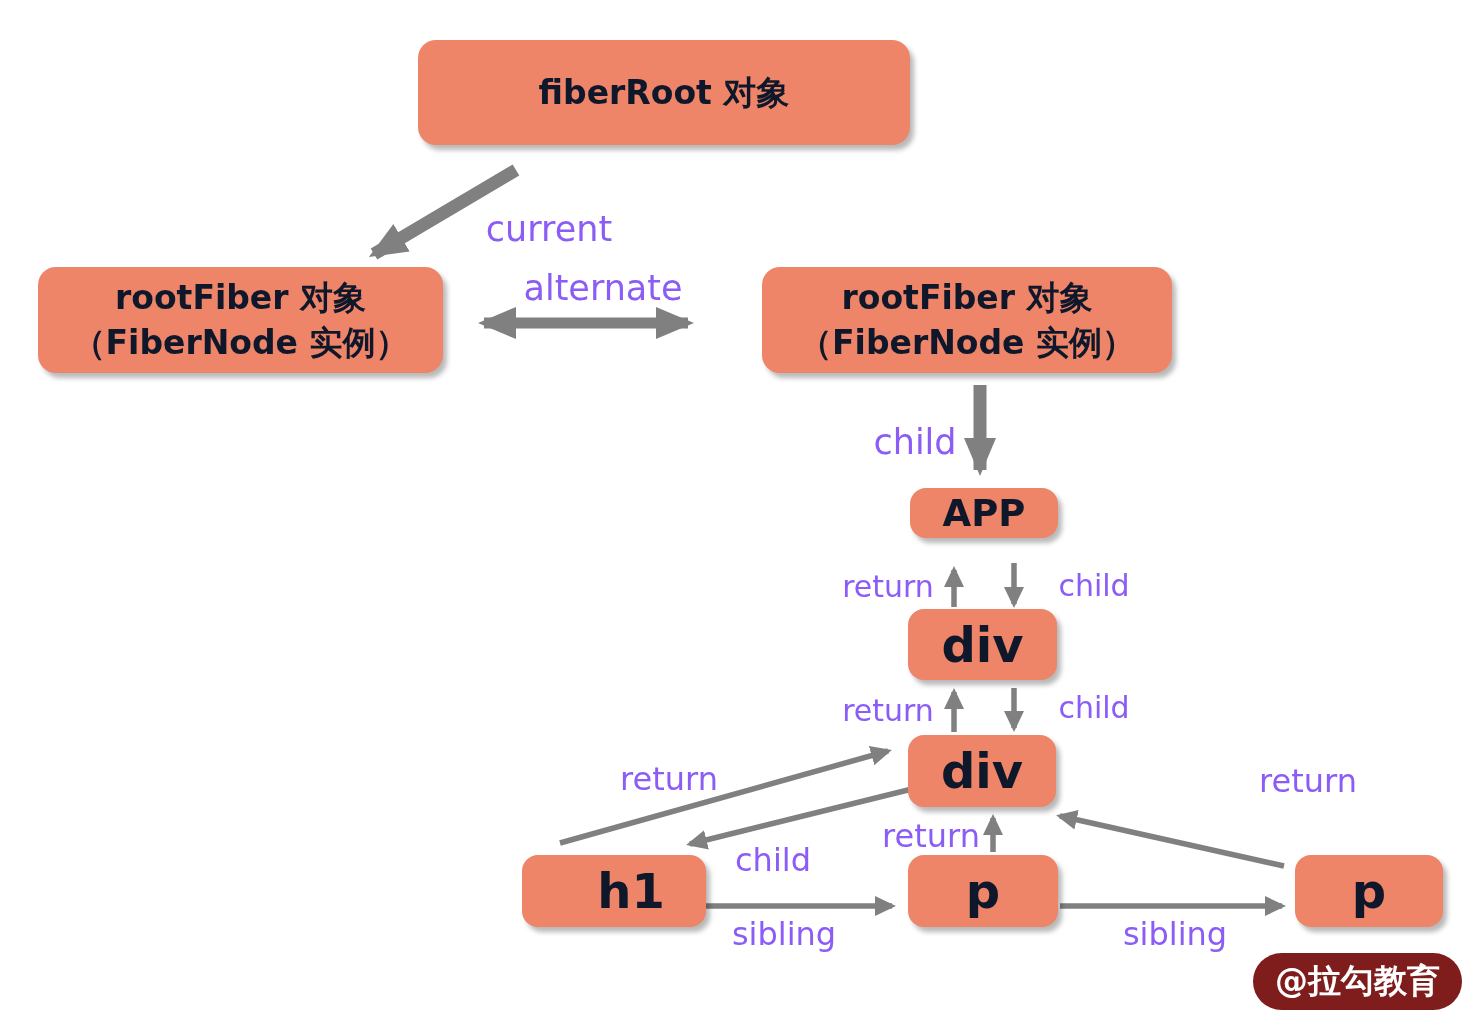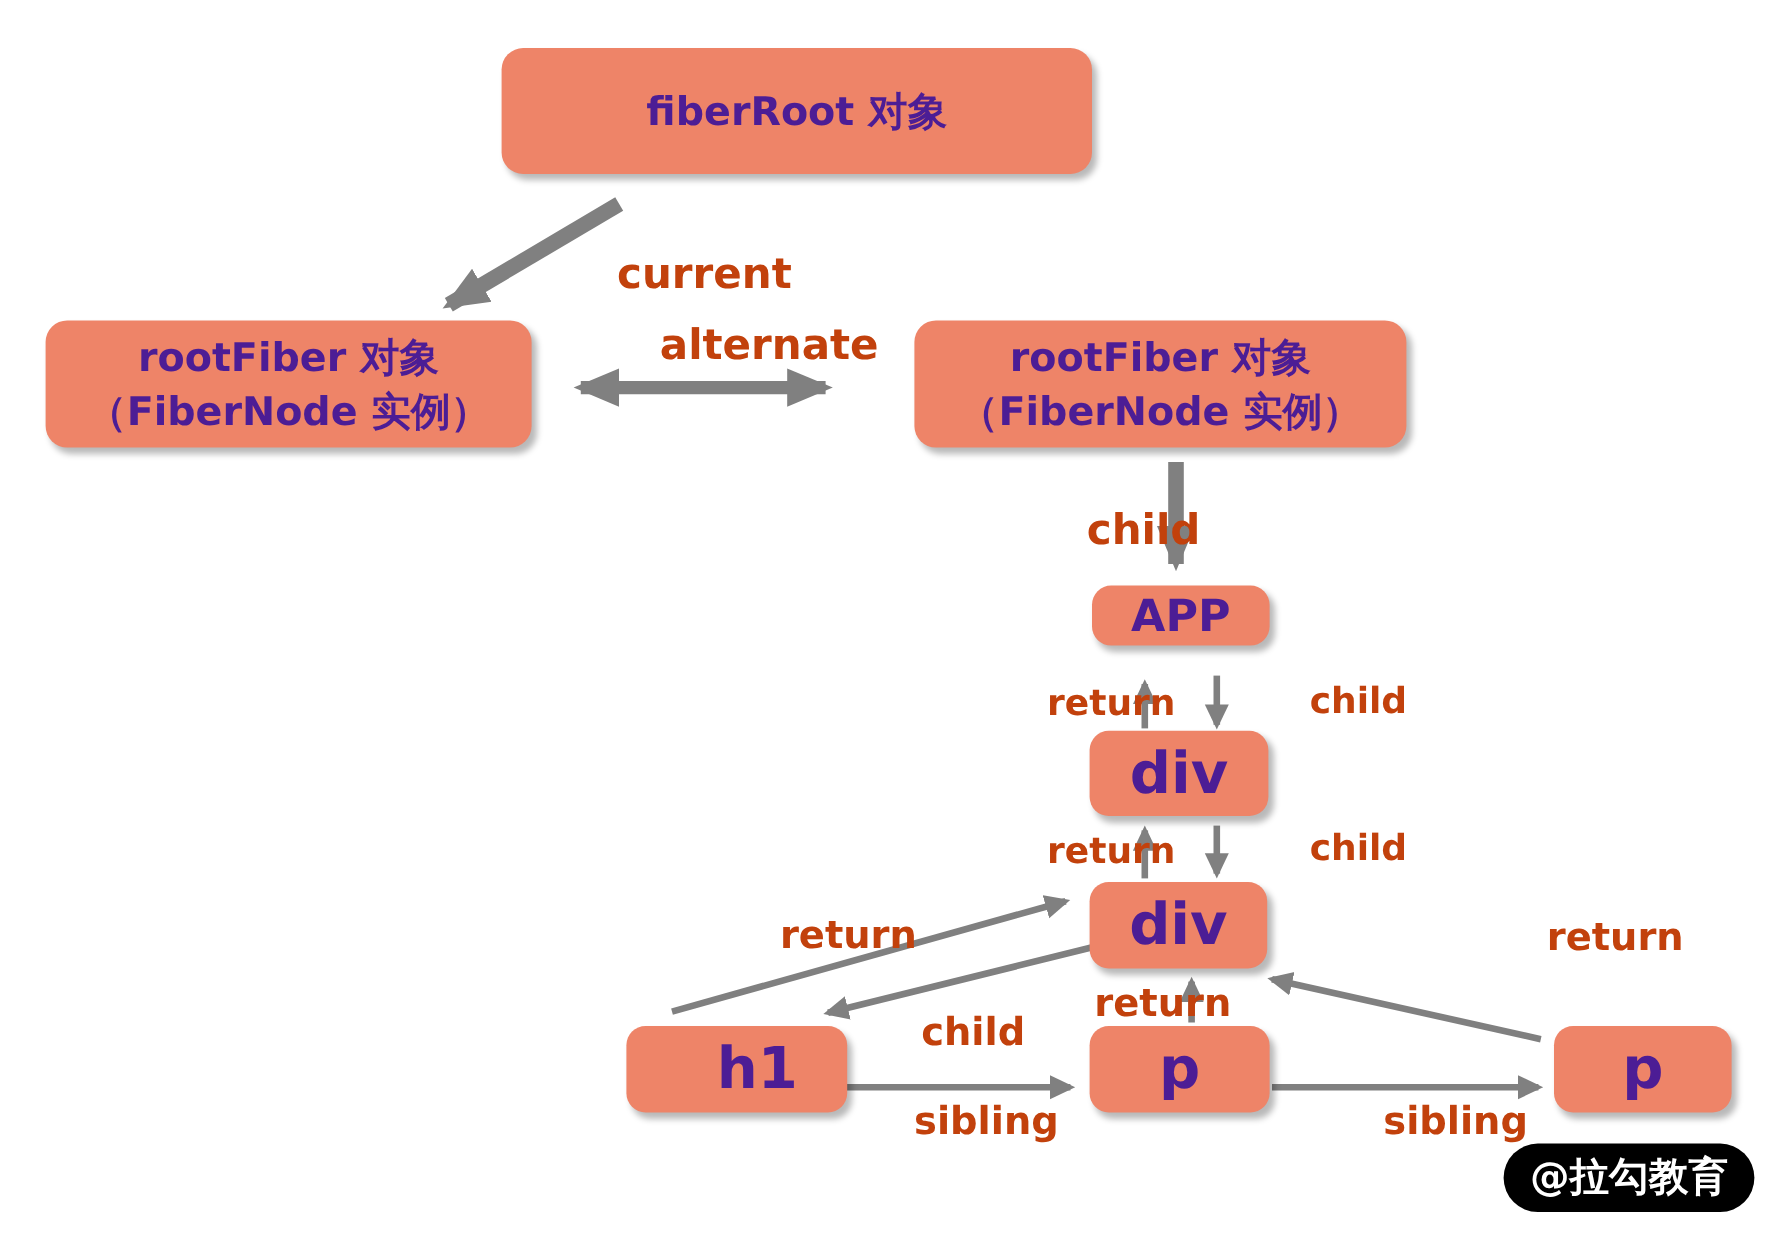--- a/index.html
+++ b/index.html
@@ -17,50 +17,49 @@
   }
   svg.arrow-layer {
     position: absolute;
     left: 0; top: 0;
     width: 1482px; height: 1033px;
     pointer-events: none;
   }
   .node {
     position: absolute;
     background: #EE8468;
-    color: #4c1d95;
+    color: #0f172a;
     font-weight: bold;
     display: flex;
     flex-direction: column;
     align-items: center;
     justify-content: center;
     text-align: center;
     border-radius: 18px;
     box-shadow: 4px 5px 5px rgba(0,0,0,0.28);
   }
   .node.big { font-size: 33px; line-height: 45px; }
   .node.big div { white-space: nowrap; }
   .node.small { font-size: 48px; border-radius: 16px; }
   .node.app-size { font-size: 37px; }
   .edge-label {
     position: absolute;
     transform: translate(-50%, -50%);
-    color: #c2410c;
-    font-weight: bold;
+    color: #8b5cf6;
+    font-weight: normal;
     white-space: nowrap;
     font-size: 32px;
-    margin-left: 38px;
   }
   .edge-label.lg { font-size: 35px; }
   .edge-label.sm { font-size: 30px; }
   .watermark {
     position: absolute;
     left: 1253px; top: 953px;
     width: 209px; height: 57px;
-    background: #000000;
+    background: #7f1d1d;
     border-radius: 29px;
     display: flex;
     align-items: center;
     justify-content: center;
     color: #FFFFFF;
     font-weight: bold;
     font-size: 33px;
   }
 </style>
 </head>

